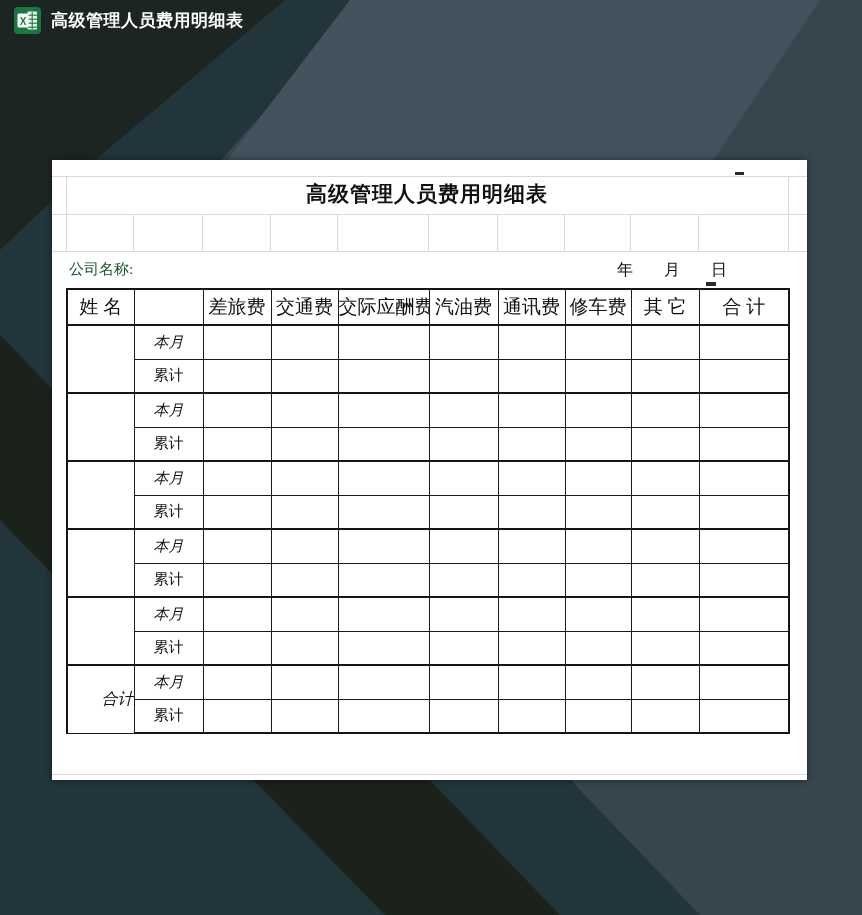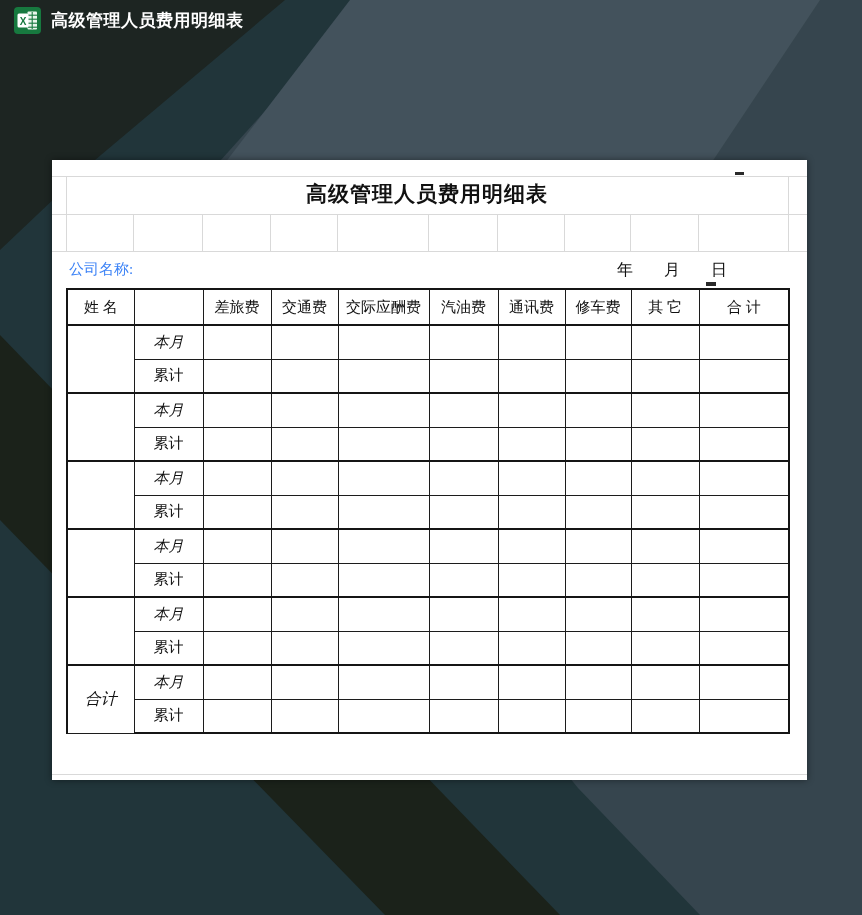--- a/index.html
+++ b/index.html
@@ -26,37 +26,37 @@
 
   
   .panel{position:absolute;left:52px;top:160px;width:755px;height:620px;
          background:#ffffff;z-index:4;box-shadow:0 0 7px rgba(0,0,0,0.45);}
 
   .fl{position:absolute;background:#d9d9d9;}            
   .sheet-title{position:absolute;left:14px;top:20px;width:722px;text-align:center;
        font-family:"Liberation Serif","DejaVu Serif",serif;
        font-size:21px;font-weight:bold;color:#111;letter-spacing:1px;}
   .company{position:absolute;left:17px;top:100px;
-       font-family:"Liberation Serif","DejaVu Serif",serif;font-size:15px;color:#3b82f6;}
+       font-family:"Liberation Serif","DejaVu Serif",serif;font-size:15px;color:#14532d;}
   .date-char{position:absolute;top:100px;
        font-family:"Liberation Serif","DejaVu Serif",serif;font-size:16px;color:#111;}
   .artifact{position:absolute;background:#2a2a2a;}
 
   
   table.exp{position:absolute;left:14px;top:128px;width:722px;
        border-collapse:collapse;table-layout:fixed;
        font-family:"Liberation Serif","DejaVu Serif",serif;color:#111;}
   table.exp td,table.exp th{border:1.6px solid #1c1c1c;padding:0;text-align:center;
        font-weight:normal;overflow:hidden;white-space:nowrap;}
-  table.exp tr.hdr th{height:34px;font-size:15px;border-top:2.6px solid #151515;
+  table.exp tr.hdr th{height:34px;font-size:19px;border-top:2.6px solid #151515;
        border-bottom:2.4px solid #151515;}
   table.exp tr.r{height:34px;font-size:15px;}
   table.exp tr.grp td{border-top:2.6px solid #151515;font-style:italic;}
   table.exp td.name{font-size:16px;}
-  table.exp td.first{border-left:2.6px solid #151515;}
+  table.exp td.first{border-left:2.6px solid #151515;text-align:right;}
   table.exp th.first{border-left:2.6px solid #151515;}
   table.exp td.last{border-right:2.6px solid #151515;}
   table.exp th.last{border-right:2.6px solid #151515;margin-left:11px;}
   table.exp tr.bottom td{border-bottom:2.6px solid #151515;}
 </style>
 </head>
 <body>
 
 <div id="stage">
 

